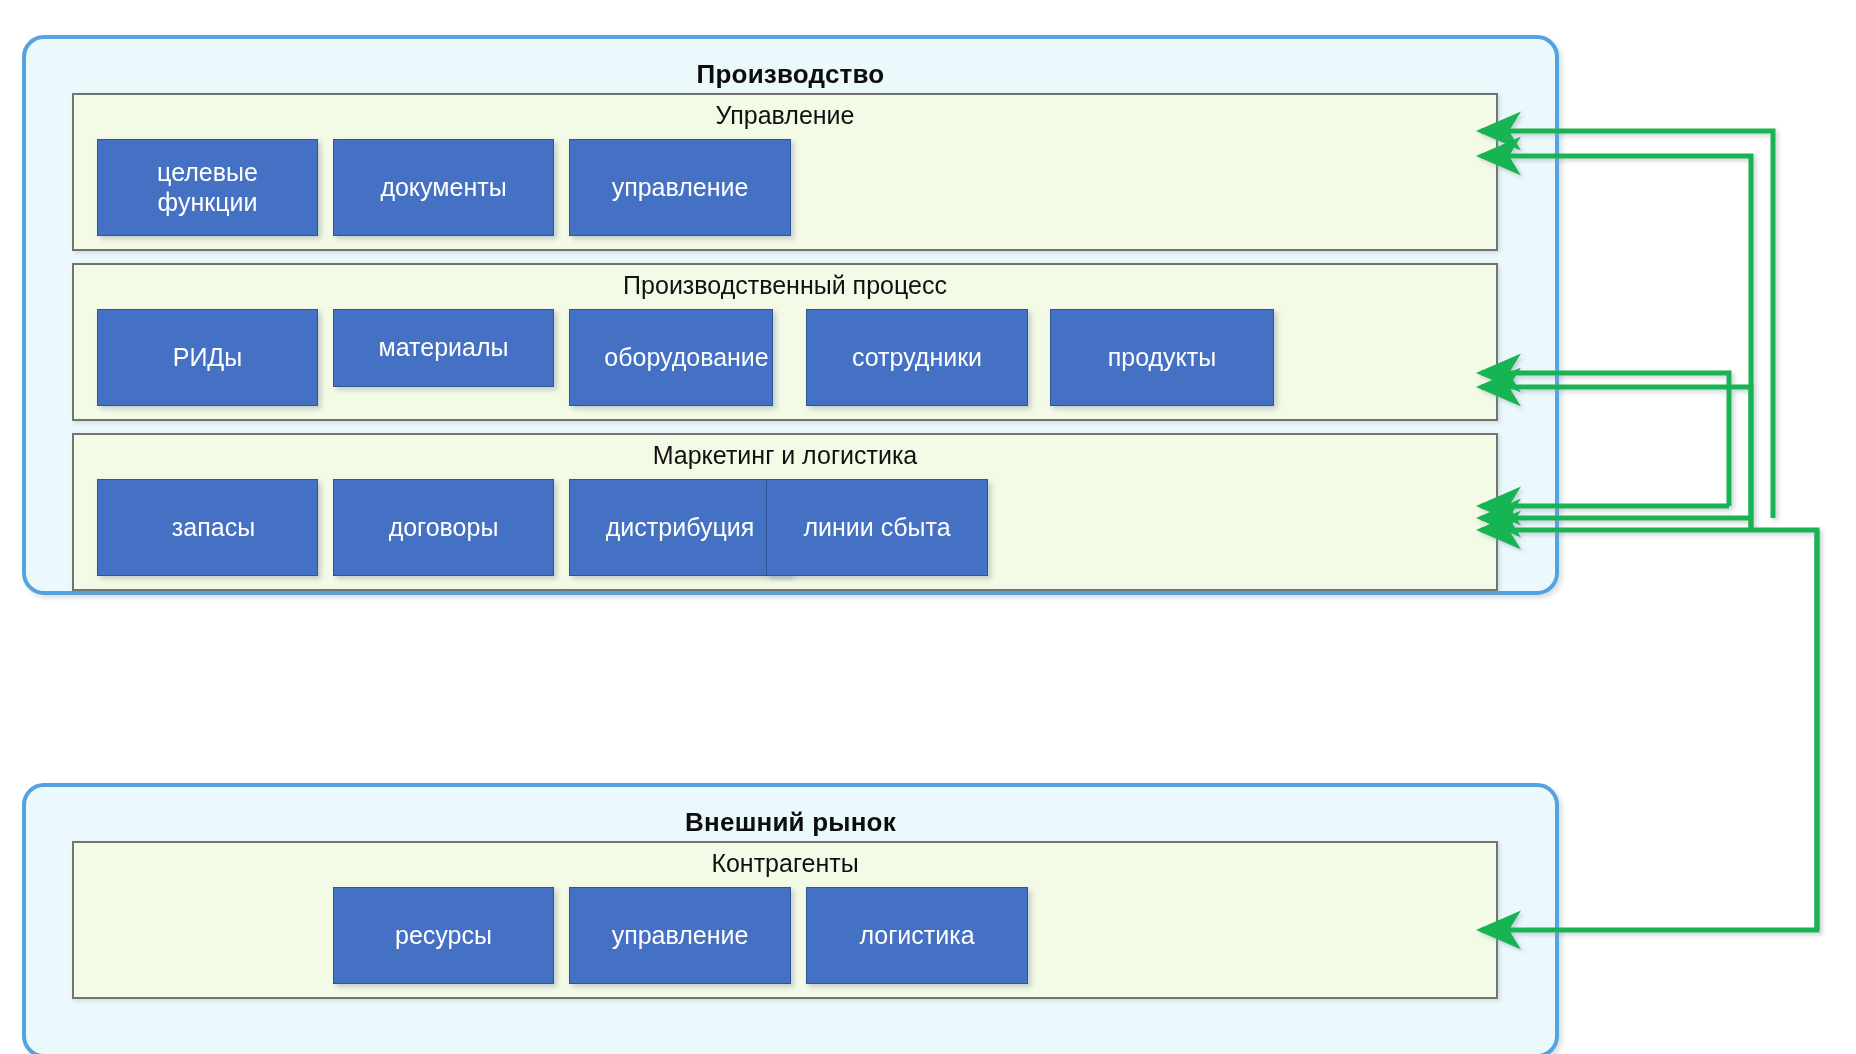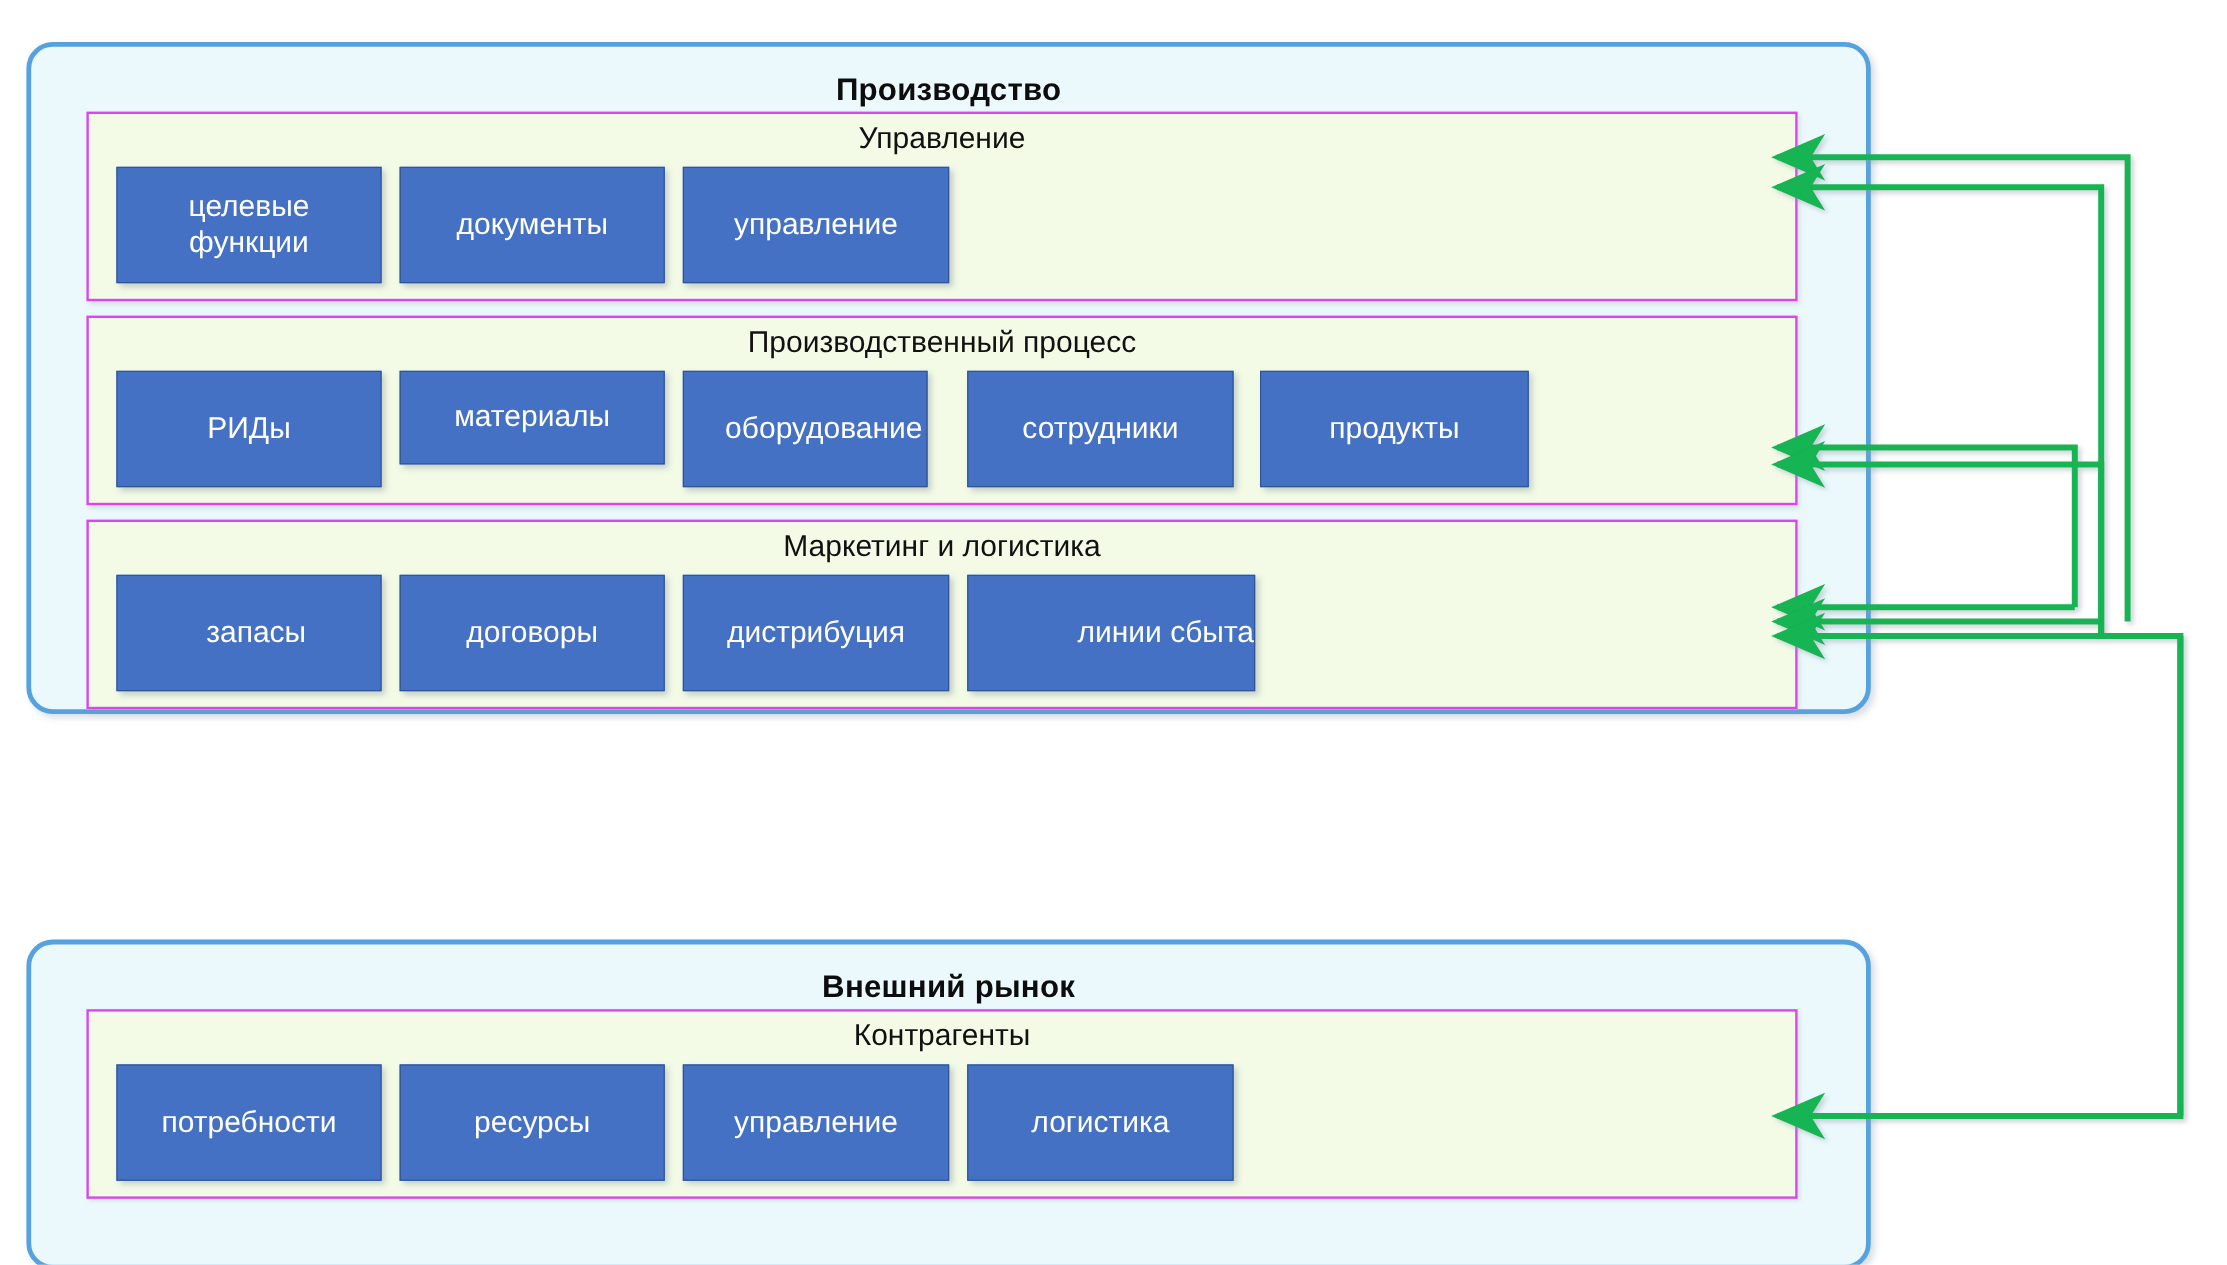--- a/index.html
+++ b/index.html
@@ -27,21 +27,21 @@
     font-size:26px;
     font-weight:bold;
     color:#0d0d0d;
     letter-spacing:.2px;
   }
 
   
   .group{
     position:absolute;
     background:#F3FBE7;
-    border:2px solid #d946ef;
+    border:2px solid #737373;
     box-sizing:border-box;
     box-shadow:2px 2px 4px rgba(140,155,140,.30);
   }
   .group-title{
     position:absolute;
     left:0;right:0;
     text-align:center;
     font-size:25px;
     font-weight:normal;
     color:#111;
@@ -120,36 +120,33 @@
 
       <div class="node" style="left:23px;top:44px;width:221px;height:97px;padding-left:12px;">
         <span>запасы</span>
       </div>
       <div class="node" style="left:259px;top:44px;width:221px;height:97px;">
         <span>договоры</span>
       </div>
       <div class="node" style="left:495px;top:44px;width:222px;height:97px;">
         <span>дистрибуция</span>
       </div>
-      <div class="node" style="left:732px;top:44px;width:240px;height:97px;justify-content:flex-end;">
+      <div class="node" style="left:692px;top:44px;width:222px;height:97px;">
         <span>линии сбыта</span>
       </div>
     </div>
   </div>
 
   <div class="zone" id="zone-external-market" style="left:22px;top:765px;width:1537px;height:275px;">
 
     <div class="zone-title" style="top:20px;">Внешний рынок</div>
 
     <div class="group" id="group-counterparties" style="left:46px;top:54px;width:1426px;height:158px;">
       <div class="group-title" style="top:6px;">Контрагенты</div>
 
-      <div class="node" style="left:23px;top:44px;width:221px;height:97px;">
-        <span>потребности</span>
-      </div>
       <div class="node" style="left:259px;top:44px;width:221px;height:97px;">
         <span>ресурсы</span>
       </div>
       <div class="node" style="left:495px;top:44px;width:222px;height:97px;">
         <span>управление</span>
       </div>
       <div class="node" style="left:732px;top:44px;width:222px;height:97px;">
         <span>логистика</span>
       </div>
     </div>

